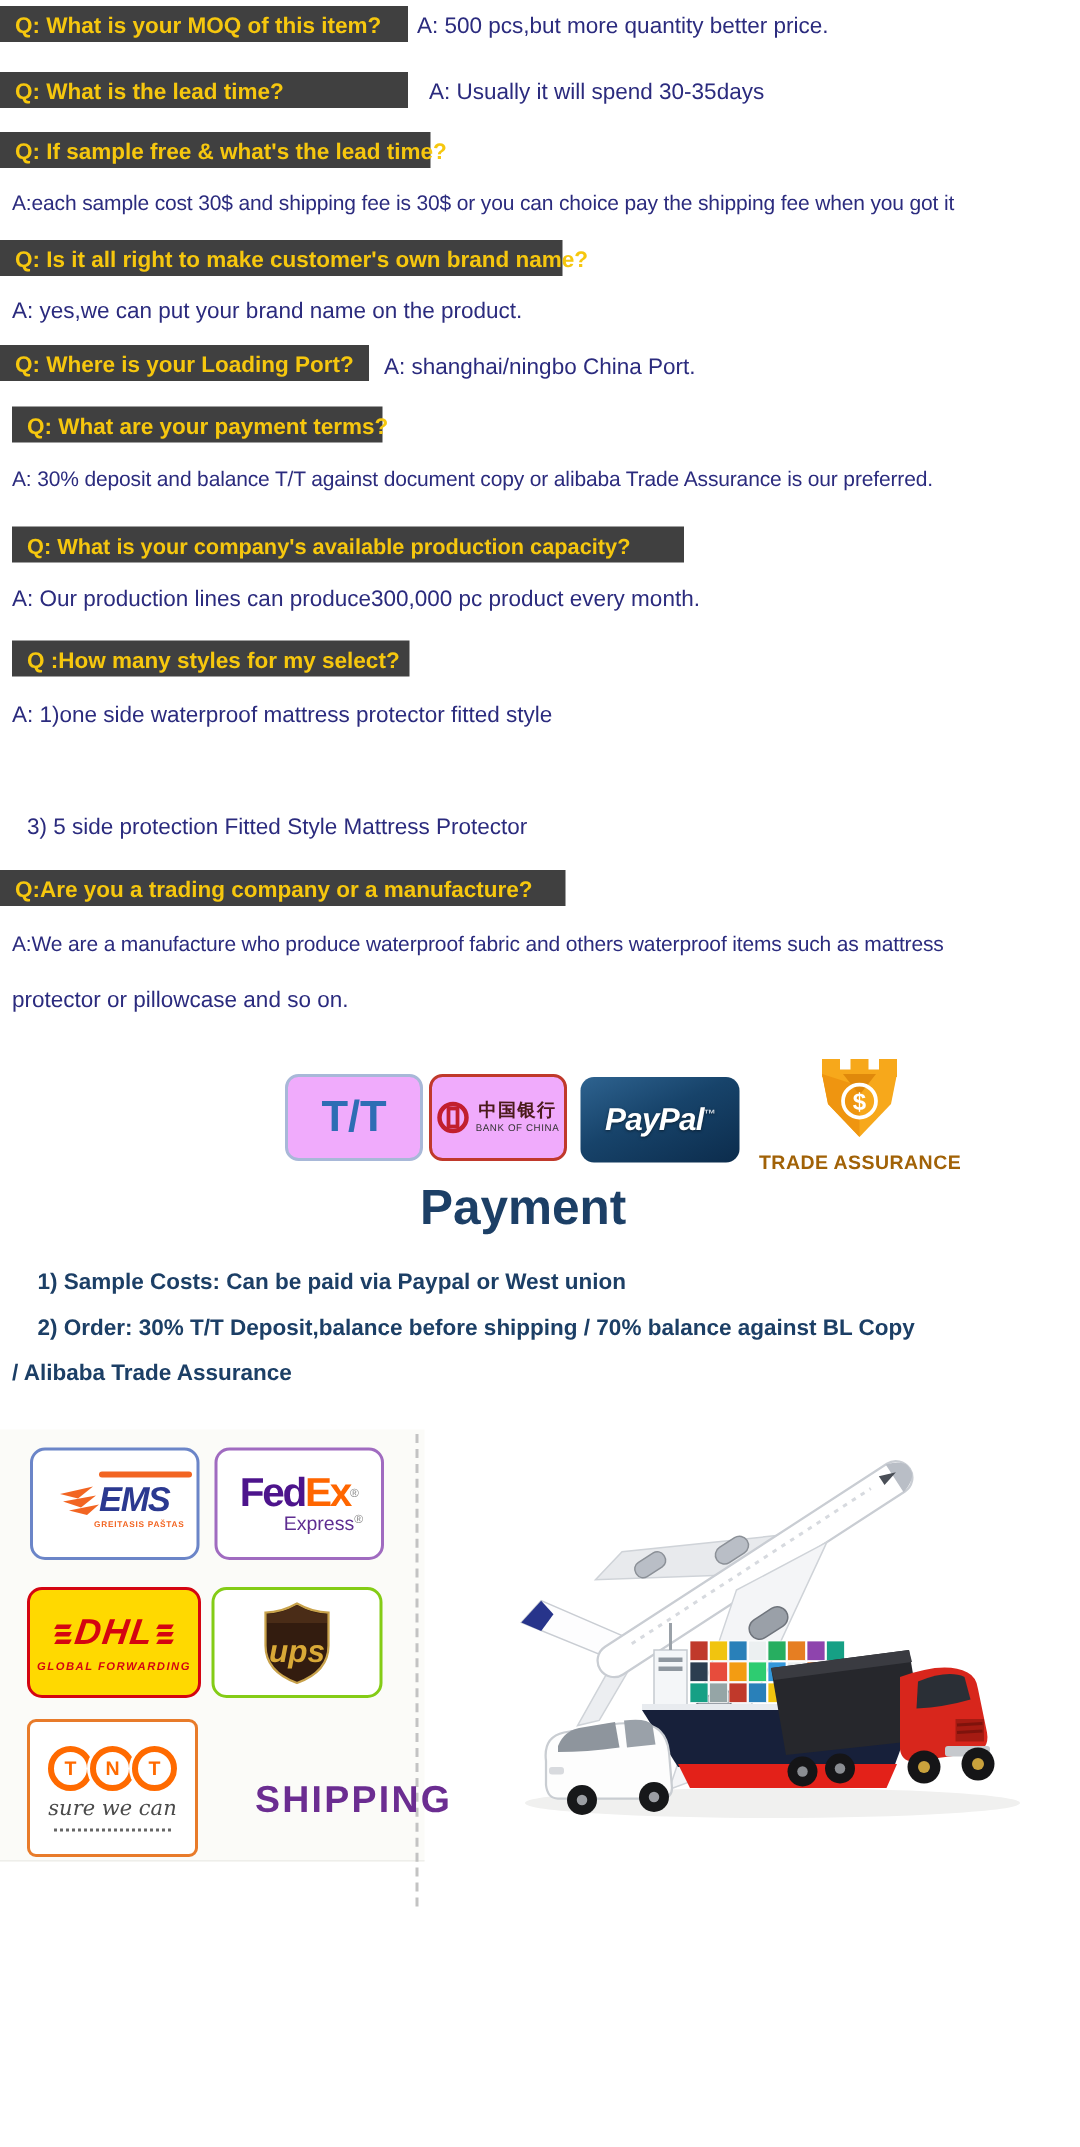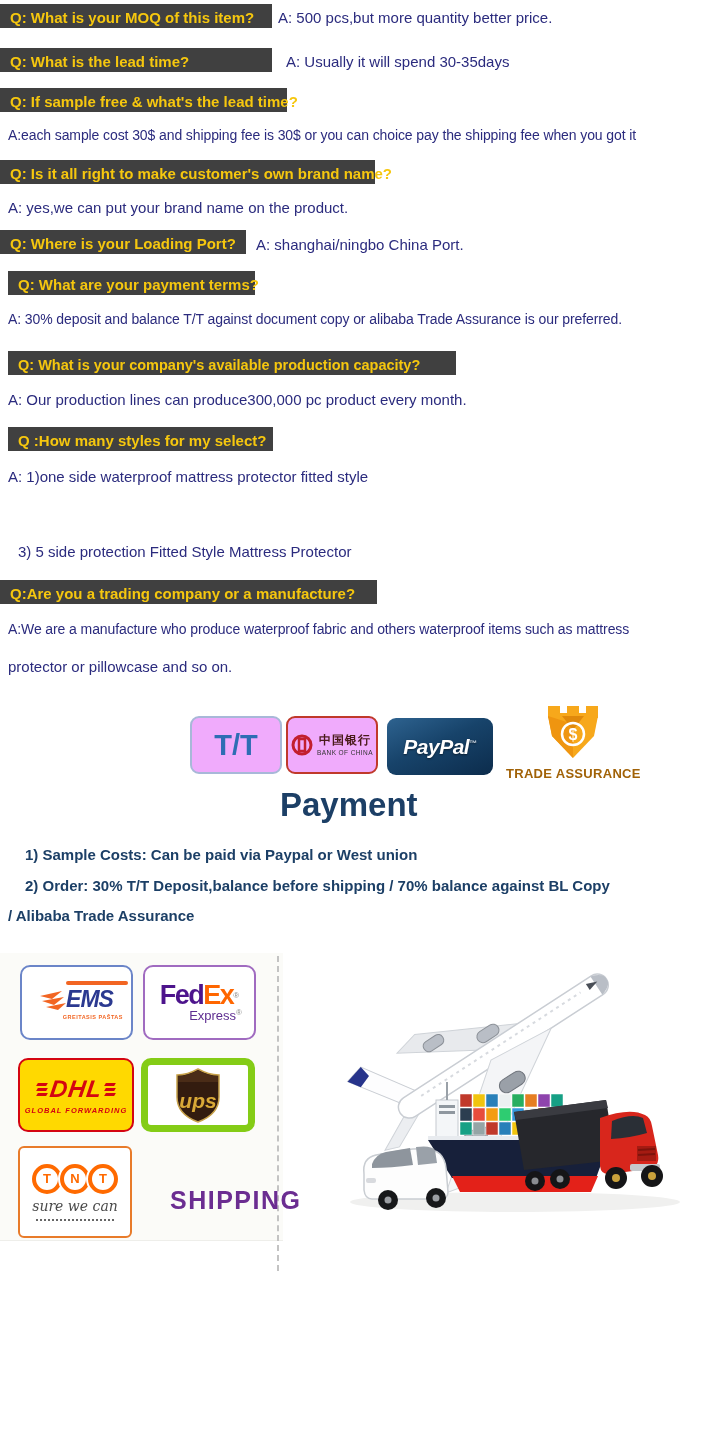--- a/index.html
+++ b/index.html
@@ -65,21 +65,21 @@
   .fedex-reg{color:#888;font-size:8px;vertical-align:super;}
   .fedex-sub{color:#5e2d91;font-size:13px;align-self:flex-end;margin-right:12px;line-height:1;}
 
   #dhl-card{top:1058px;left:18px;width:116px;height:74px;background:#ffd900;border:2px solid #d40511;}
   .dhl-row{display:flex;align-items:center;gap:3px;}
   .dhl-dashes{display:flex;flex-direction:column;gap:2px;}
   .dhl-dashes i{display:block;width:10px;height:3px;background:#d40511;transform:skewX(-30deg);}
   .dhl-text{color:#d40511;font-weight:bold;font-style:italic;font-size:24px;letter-spacing:1px;transform:skewX(-8deg);}
   .dhl-sub{color:#d40511;font-style:italic;font-weight:bold;font-size:7.5px;letter-spacing:1px;margin-top:3px;}
 
-  #ups-card{top:1058px;left:141px;width:114px;height:74px;border:7px solid #84cc16;}
+  #ups-card{top:1058px;left:141px;width:114px;height:74px;border:2px solid #84cc16;}
 
   #tnt-card{top:1146px;left:18px;width:114px;height:92px;border:2px solid #e87b2a;border-radius:6px;gap:4px;}
   .tnt-row{display:flex;}
   .tnt-ball{width:22px;height:22px;border:4px solid #ff6a00;border-radius:50%;background:#fff;
             color:#ff6a00;font-weight:bold;font-size:13px;display:flex;align-items:center;justify-content:center;
             margin:0 -1px;box-shadow:0 0 0 2px #fff;}
   .tnt-sub{font-family:"DejaVu Serif",serif;font-style:italic;color:#4a4a4a;font-size:14px;}
   .tnt-underline{width:78px;border-bottom:2px dotted #666;margin-top:1px;}
 
   #shipping-label{position:absolute;top:1186px;left:150px;font-size:25px;font-weight:900;

